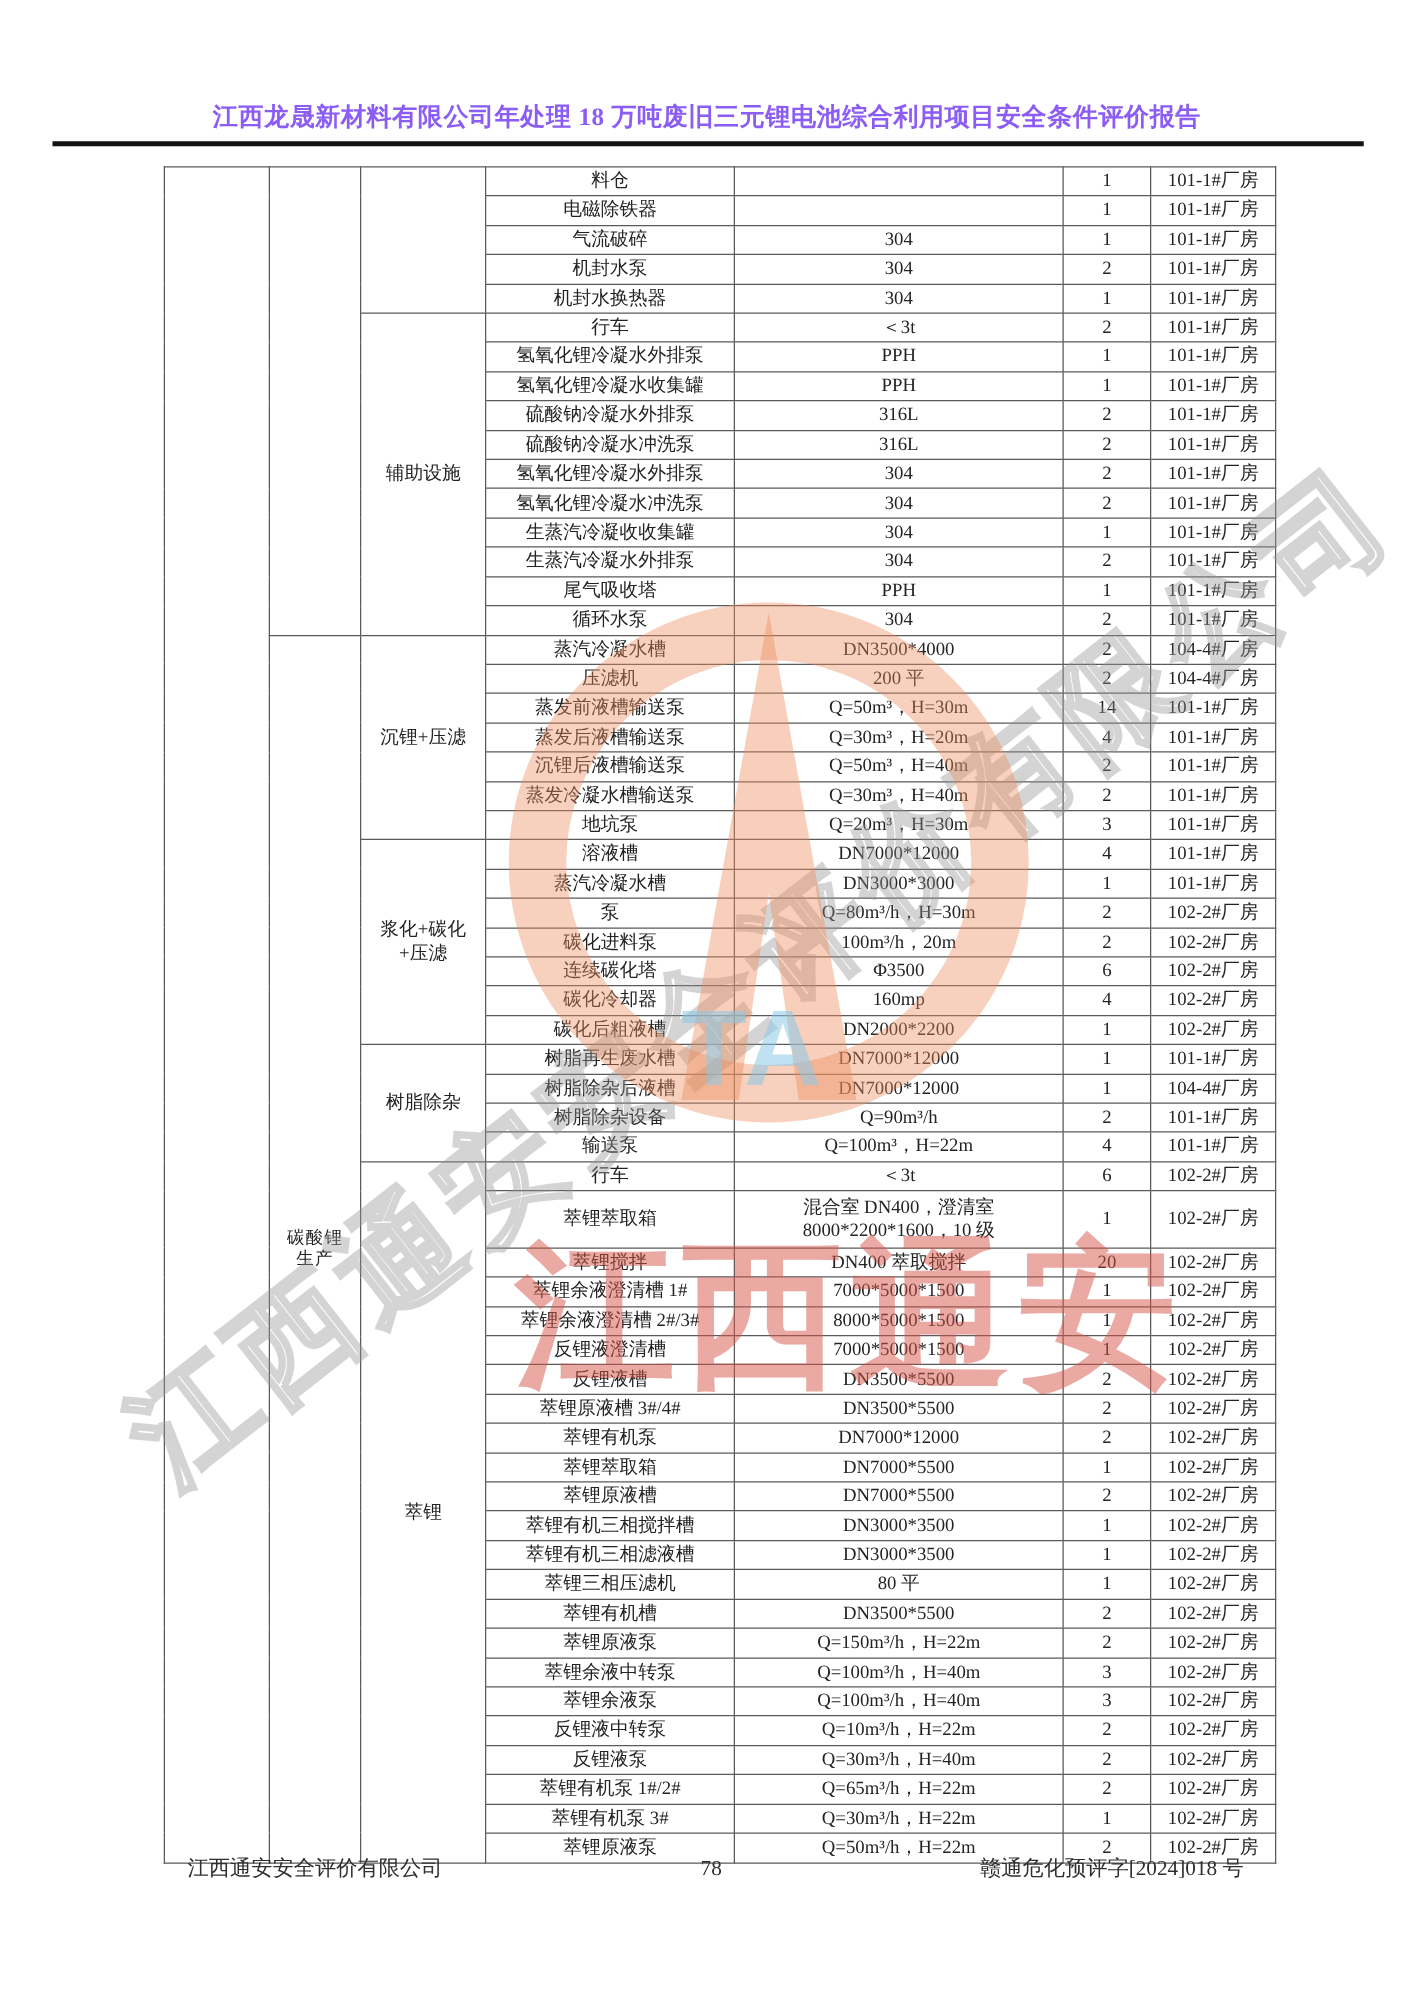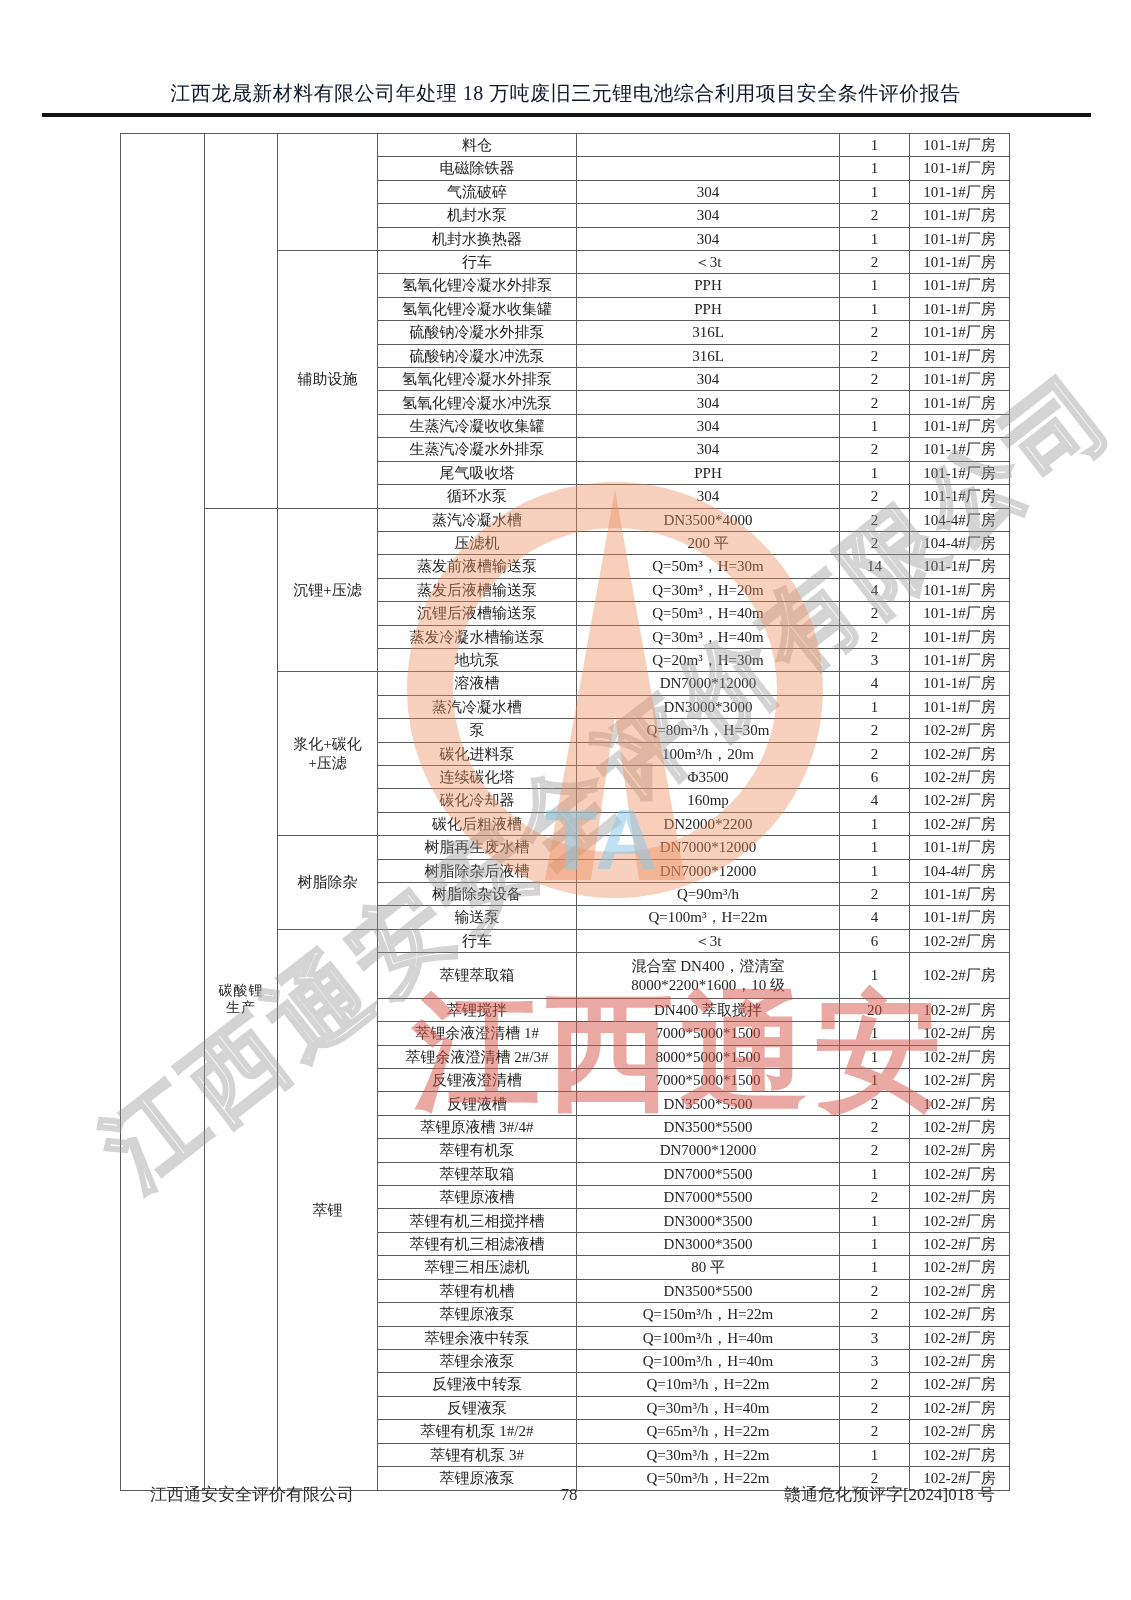--- a/index.html
+++ b/index.html
@@ -3,29 +3,29 @@
 <meta charset="utf-8">
 <style>
   html,body { margin:0; padding:0; background:#ffffff; }
   .page {
     position:relative; width:1131px; height:1600px; background:#ffffff;
     font-family:"Liberation Serif","DejaVu Serif",serif; overflow:hidden;
   }
   
   .header-title {
     position:absolute; top:80px; left:0; width:100%;
-    text-align:center; font-size:20px; font-weight:normal; color:#0f172a;
+    text-align:center; font-size:20px; font-weight:bold; color:#8b5cf6;
     letter-spacing:0.5px;
   }
   .header-rule {
     position:absolute; top:113px; left:42px; right:40px; height:4px; background:#131313;
   }
   
   .eq-table {
-    position:absolute; left:120px; top:133px; width:889px; height:1358px;
+    position:absolute; left:131px; top:133px; width:889px; height:1358px;
     border-collapse:collapse; table-layout:fixed; z-index:2;
   }
   .eq-table td {
     border:1px solid #5a5a5a; padding:0 2px;
     text-align:center; vertical-align:middle;
     font-size:15px; color:#232323; line-height:1.22; white-space:pre-line;
     overflow:hidden;
   }
   .eq-table td.cat { font-size:14px; letter-spacing:1px; }
   .eq-table td.qty { font-size:15px; }

